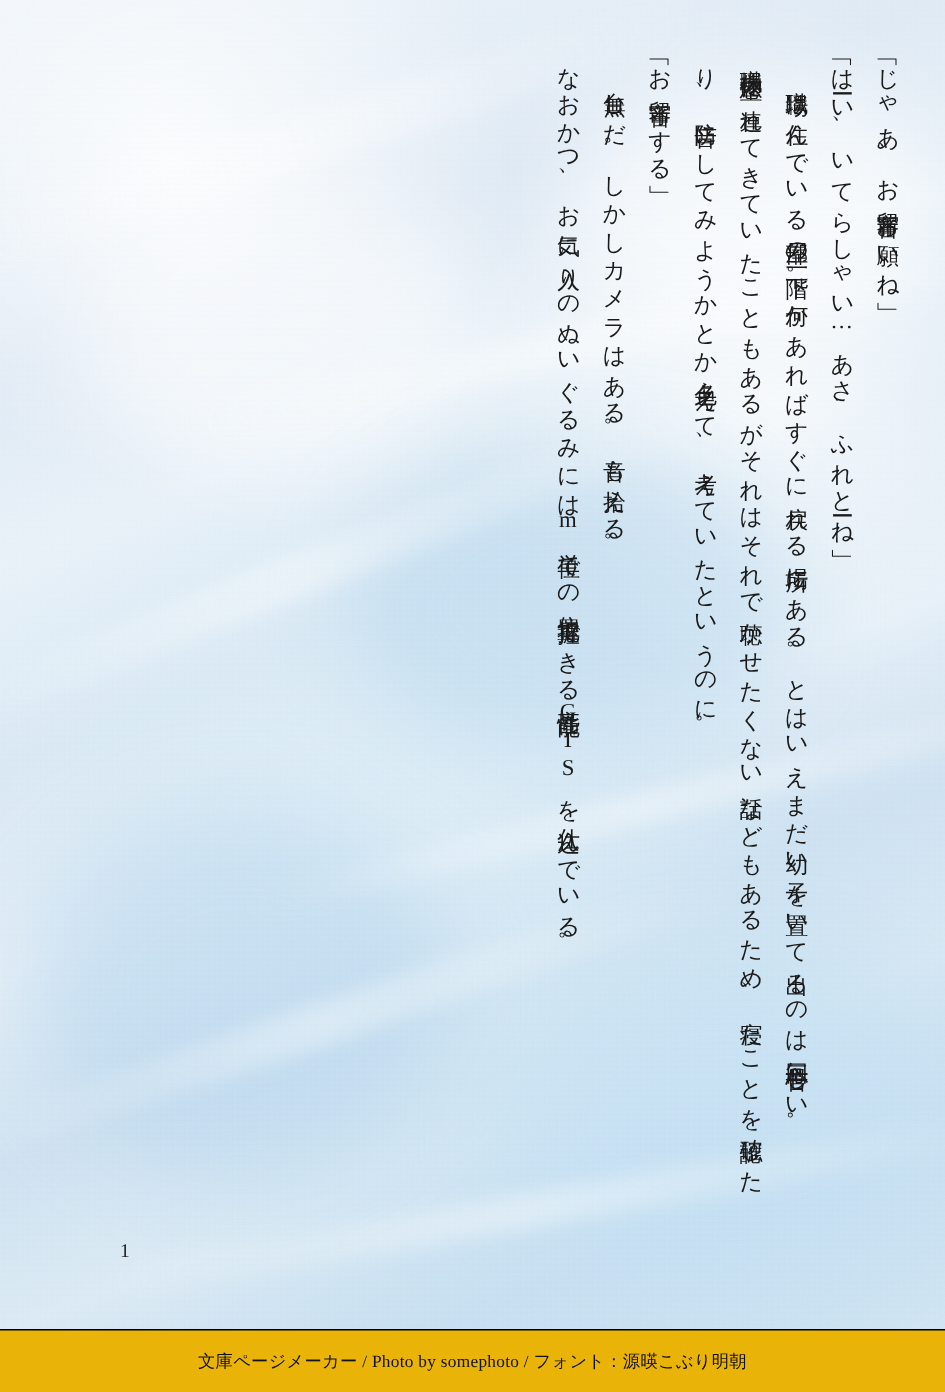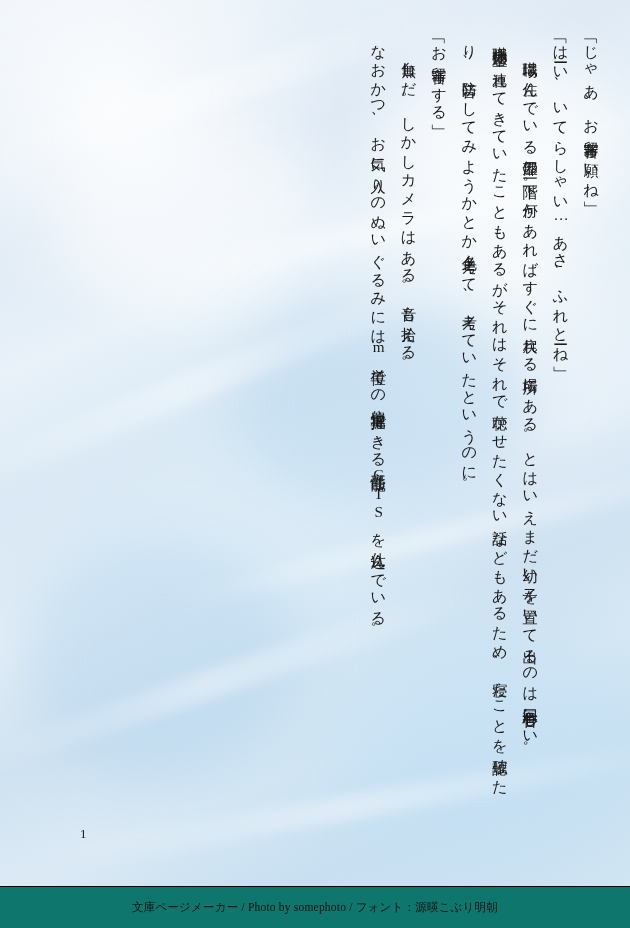--- a/index.html
+++ b/index.html
@@ -120,21 +120,21 @@
     font-family: "Liberation Serif", serif;
   }
 
   
   #footer {
     position: absolute;
     left: 0;
     top: 886px;
     width: 630px;
     height: 42px;
-    background: #0f766e;
+    background: #eab308;
   }
   #footer .rule {
     position: absolute;
     left: 0;
     top: 0;
     width: 630px;
     height: 1px;
     background: #000000;
   }
   #footer .credit {

